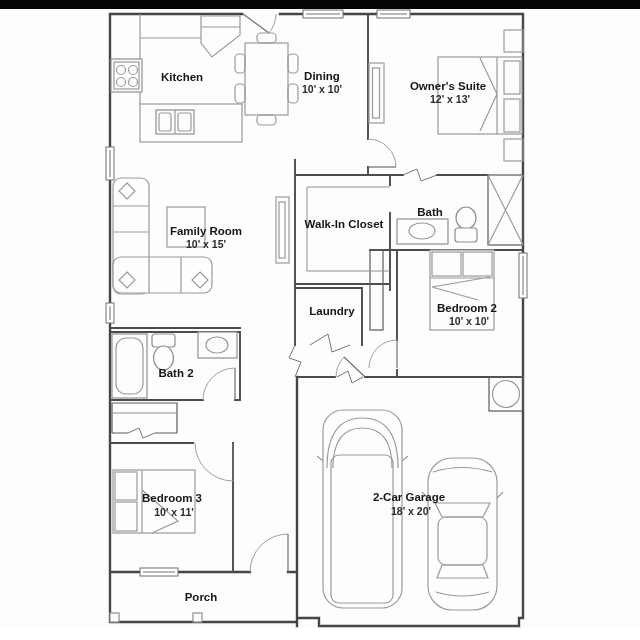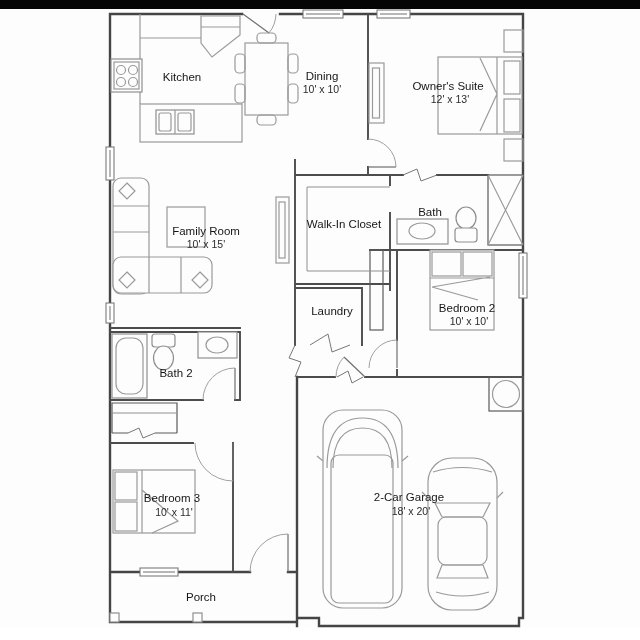--- a/index.html
+++ b/index.html
@@ -1,17 +1,17 @@
 <!DOCTYPE html>
 <html><head>
 <meta charset="utf-8">
 <style>
   html,body{margin:0;padding:0;background:#ffffff;}
   .stage{position:relative;width:640px;height:628px;background:#fdfdfd;overflow:hidden;
-         font-family:"Liberation Sans", sans-serif;}
+         font-family:"Liberation Sans", sans-serif;font-weight:bold;}
   svg{display:block;}
   text.room-name{font-family:"Liberation Sans",sans-serif;font-size:11.5px;fill:#161616;text-anchor:middle;}
   text.room-dims{font-family:"Liberation Sans",sans-serif;font-size:10.5px;fill:#2b2b2b;text-anchor:middle;}
   .wall-ext{stroke:#454545;stroke-width:2.4;fill:none;stroke-linecap:square;}
   .wall-int{stroke:#4c4c4c;stroke-width:1.9;fill:none;stroke-linecap:square;}
   .wall-thin{stroke:#5a5a5a;stroke-width:1.2;fill:none;}
   .furn{stroke:#9a9a9a;stroke-width:1.2;fill:none;}
   .furnw{stroke:#9a9a9a;stroke-width:1.2;fill:#fdfdfd;}
   .fix{stroke:#8f8f8f;stroke-width:1.2;fill:#fdfdfd;}
   .door{stroke:#6f6f6f;stroke-width:1.2;fill:none;}

